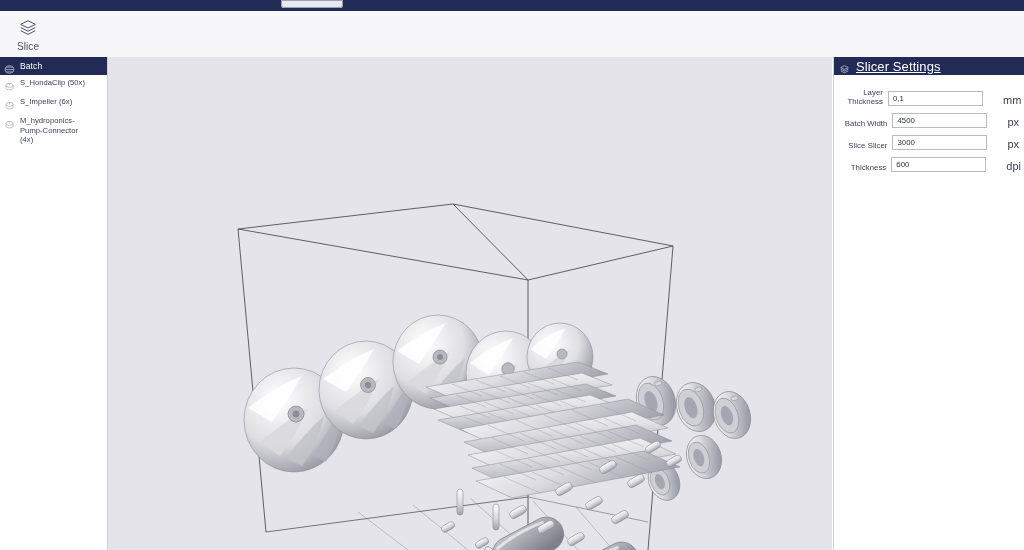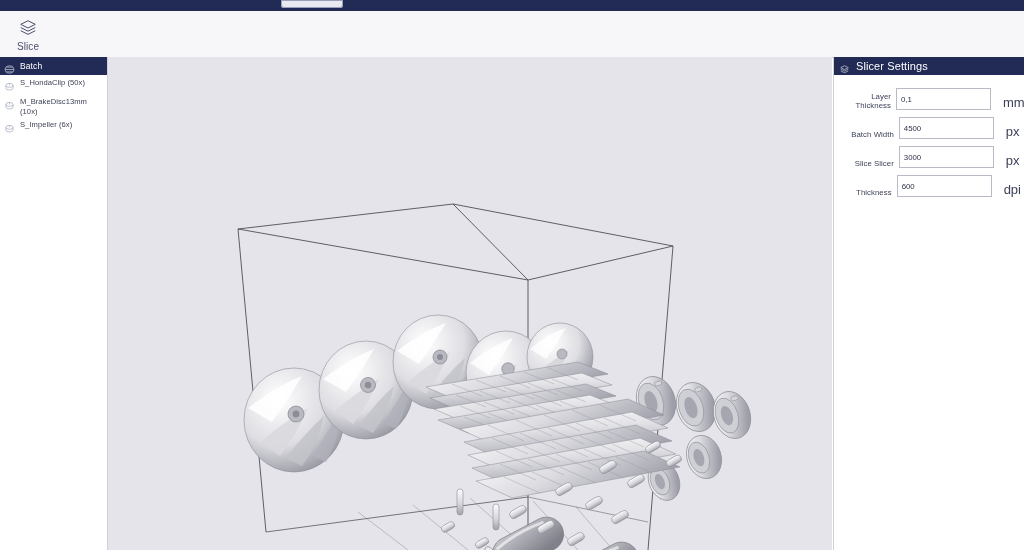--- a/index.html
+++ b/index.html
@@ -113,55 +113,56 @@
   .rp-header {
     height: 18px;
     background: #222b55;
     display: flex; align-items: center;
     padding-left: 5px;
     cursor: pointer;
   }
   .rp-header .rhicon { width: 11px; height: 11px; opacity: .9; }
   .rp-header .rhlabel {
     color: #ffffff;
-    font-size: 11px;
+    font-size: 13px;
     margin-left: 6px;
     letter-spacing: .1px;
+    text-decoration: underline;
   }
   .rp-body { padding-top: 13px; }
   .field-row {
     display: flex;
     align-items: flex-end;
     margin-bottom: 7px;
     padding-right: 4px;
   }
   .field-label {
     width: 71px;
     text-align: right;
     font-size: 7.8px;
     color: #3b3f55;
     padding-right: 5px;
     letter-spacing: .05px;
   }
   .field-input {
     width: 95px;
-    height: 22px;
+    height: 15px;
     border: 1px solid #b9bac6;
     background: #ffffff;
     font-family: "Liberation Sans", sans-serif;
     font-size: 7.8px;
     color: #2d3145;
     padding: 0 0 0 4px;
     box-sizing: border-box;
     outline: none;
   }
   .field-unit {
-    font-size: 13px;
+    font-size: 11px;
     color: #3b3f55;
-    margin-left: 12px;
+    margin-left: 20px;
     width: 18px;
   }
 </style>
 </head>
 <body>
 
 <div id="app">
 
   <div class="titlebar">
     <div class="titlebar-tab"></div>
@@ -203,46 +204,46 @@
             <g fill="none" stroke="#a9adc0" stroke-width=".95" stroke-linejoin="round">
               <ellipse cx="7" cy="5.4" rx="4.6" ry="2.5"></ellipse>
               <path d="M2.4 5.4 v3.4 a4.6 2.5 0 0 0 9.2 0 v-3.4"></path>
               <path d="M7 2.9 v2.5"></path>
             </g>
           </svg>
         </span>
         <span class="silabel">S_HondaClip (50x)</span>
       </div>
 
+
       <div class="side-item">
         <span class="siicon">
           <svg viewBox="0 0 14 15" width="11" height="12">
             <g fill="none" stroke="#a9adc0" stroke-width=".95" stroke-linejoin="round">
               <ellipse cx="7" cy="5.4" rx="4.6" ry="2.5"></ellipse>
               <path d="M2.4 5.4 v3.4 a4.6 2.5 0 0 0 9.2 0 v-3.4"></path>
               <path d="M7 2.9 v2.5"></path>
             </g>
           </svg>
         </span>
-        <span class="silabel">M_BrakeDisc13mm (10x)</span>
+        <span class="silabel">S_Impeller (6x)</span>
       </div>
 
       <div class="side-item">
         <span class="siicon">
           <svg viewBox="0 0 14 15" width="11" height="12">
             <g fill="none" stroke="#a9adc0" stroke-width=".95" stroke-linejoin="round">
               <ellipse cx="7" cy="5.4" rx="4.6" ry="2.5"></ellipse>
               <path d="M2.4 5.4 v3.4 a4.6 2.5 0 0 0 9.2 0 v-3.4"></path>
               <path d="M7 2.9 v2.5"></path>
             </g>
           </svg>
         </span>
-        <span class="silabel">S_Impeller (6x)</span>
-      </div>
-
+        <span class="silabel">M_hydroponics-Pump-Connector (4x)</span>
+      </div>
     </div>
   </div>
 
   <div class="viewport">
     <svg width="724" height="493" viewBox="0 0 724 493">
       <defs>
         <linearGradient id="gMetal" x1="0" y1="0" x2="0.3" y2="1">
           <stop offset="0" stop-color="#fbfbfc"></stop>
           <stop offset="0.45" stop-color="#e3e3e7"></stop>
           <stop offset="1" stop-color="#a9aab3"></stop>

